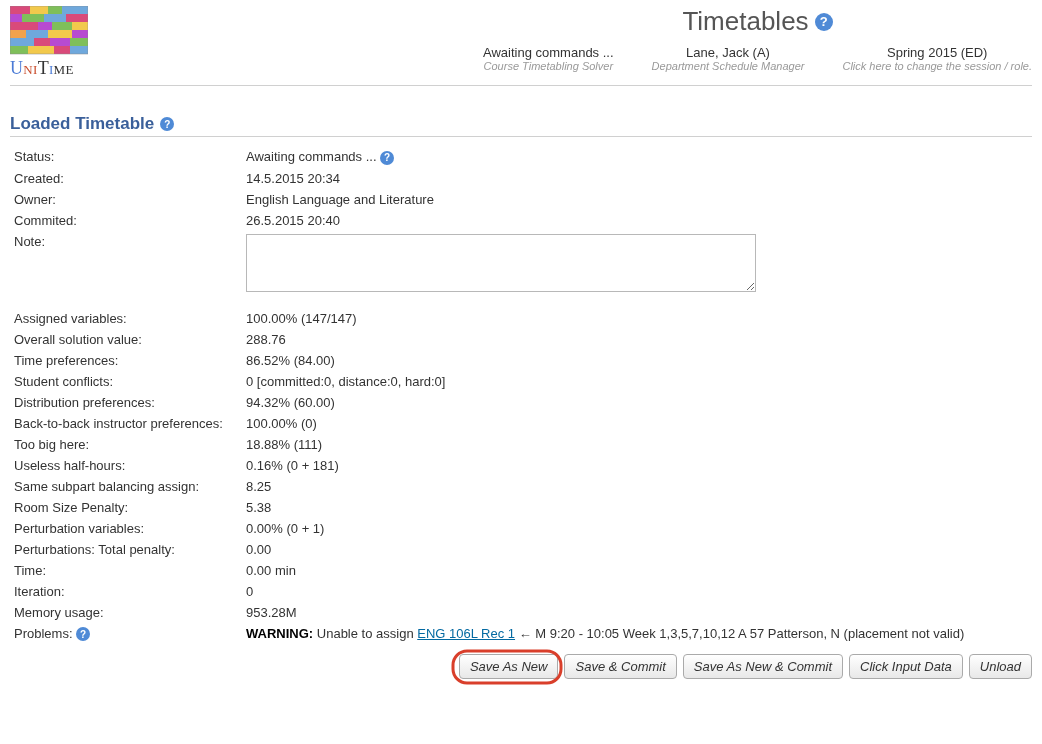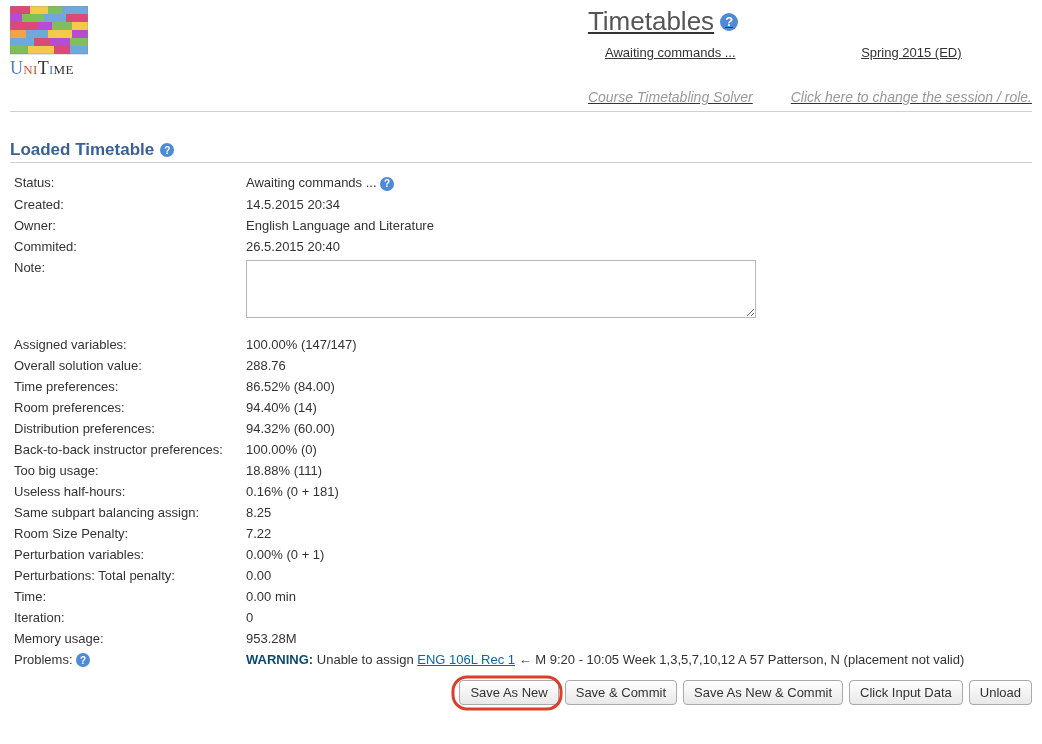--- a/index.html
+++ b/index.html
@@ -17,61 +17,61 @@
     align-items: flex-start;
     justify-content: space-between;
     border-bottom: 1px solid #d0d0d0;
     padding-bottom: 6px;
   }
   .logo-block { display: flex; flex-direction: column; align-items: flex-start; }
   .logo-colorbar { width: 78px; height: 50px; }
   .logo-text { font-size: 18px; margin-top: 2px; letter-spacing: 0.3px; font-family: 'Times New Roman', serif;}
   .logo-text span { font-weight: normal; }
   .lt-u1 { color:#4b7bd6; } .lt-n { color:#c94d2c; } .lt-i { color:#4b7bd6; } .lt-t { color:#333; } .lt-m { color:#333; } .lt-e { color:#333; }
-  .right-top { display:flex; flex-direction:column; align-items:flex-start;text-decoration:underline; }
+  .right-top { display:flex; flex-direction:column; align-items:center; }
   .page-title {
     font-size: 26px; color:#555; font-weight: normal; margin-bottom: 8px;
     display:flex; align-items:center; gap:6px;
   }
   .help-circle {
     width:18px; height:18px; border-radius:50%; background:#4f8ad6; color:#fff;
     display:inline-flex; align-items:center; justify-content:center;
     font-size:13px; font-weight:bold;
   }
   .session-strip { display:flex; gap:38px; }
   .session-item { text-align:center; font-size:13px; }
   .session-item .line1 { color:#333; }
-  .session-item .line2 { color:#999; font-style:italic; font-size:14px;margin-top:29px; }
+  .session-item .line2 { color:#999; font-style:italic; font-size:11px; }
   .section-header {
     font-size:17px; color:#3a5f9a; font-weight:bold; margin-top:28px;
     border-bottom:1px solid #d0d0d0; padding-bottom:2px;
     display:flex; align-items:center; gap:6px;
   }
   .help-small {
     width:14px; height:14px; border-radius:50%; background:#4f8ad6; color:#fff;
     display:inline-flex; align-items:center; justify-content:center;
     font-size:10px; font-weight:bold;
   }
   table.props { width:100%; border-collapse:collapse; margin-top:9px; }
   table.props td { padding:3px 4px; vertical-align:top; font-size:13px; color:#333; }
   table.props td.label { width:232px; white-space:nowrap; }
   textarea.note {
     width:510px; height:58px; resize:both; border:1px solid #b8b8b8;
     font-family:inherit; font-size:13px; padding:2px;
   }
   .spacer-row td { height:10px; }
-  .warn { color:#0c4a6e; font-weight:bold; }
+  .warn { color:#000000; font-weight:bold; }
   a.slink { color:#0369a1; text-decoration:underline; }
   .button-row {
     display:flex; justify-content:flex-end; gap:6px; margin-top:10px;
     align-items:center;
   }
   button.btn {
     font-size:13px; padding:4px 10px; background:linear-gradient(#ffffff,#e8e8e8);
-    border:1px solid #aaa; border-radius:4px; color:#333; cursor:pointer;
+    border:1px solid #aaa; border-radius:4px; color:#333; cursor:pointer;font-style:italic;
   }
   .circled {
     position:relative; display:inline-block;
   }
   .circled svg.ring { position:absolute; left:-10px; top:-7px; pointer-events:none; }
 </style>
 </head>
 <body>
 
 <div class="topbar">
@@ -111,20 +111,24 @@
     <div class="page-title">
       <span>Timetables</span>
       <span class="help-circle">?</span>
     </div>
     <div class="session-strip">
       <div class="session-item">
         <div class="line1">Awaiting commands ...</div>
         <div class="line2">Course Timetabling Solver</div>
       </div>
       <div class="session-item">
+        <div class="line1">Lane, Jack (A)</div>
+        <div class="line2">Department Schedule Manager</div>
+      </div>
+      <div class="session-item">
         <div class="line1">Spring 2015 (ED)</div>
         <div class="line2">Click here to change the session / role.</div>
       </div>
     </div>
   </div>
 </div>
 
 <div class="section-header">
   <span>Loaded Timetable</span>
   <span class="help-small">?</span>
@@ -162,46 +166,46 @@
       </tr>
   <tr>
         <td class="label">Overall solution value:</td>
       <td>288.76</td>
       </tr>
   <tr>
         <td class="label">Time preferences:</td>
       <td>86.52% (84.00)</td>
       </tr>
   <tr>
-        <td class="label">Room preferences:</td>
-      <td>94.40% (14)</td>
+        <td class="label">Student conflicts:</td>
+      <td>0 [committed:0, distance:0, hard:0]</td>
       </tr>
   <tr>
         <td class="label">Distribution preferences:</td>
       <td>94.32% (60.00)</td>
       </tr>
   <tr>
         <td class="label">Back-to-back instructor preferences:</td>
       <td>100.00% (0)</td>
       </tr>
   <tr>
-        <td class="label">Too big usage:</td>
+        <td class="label">Too big here:</td>
       <td>18.88% (111)</td>
       </tr>
   <tr>
         <td class="label">Useless half-hours:</td>
       <td>0.16% (0 + 181)</td>
       </tr>
   <tr>
         <td class="label">Same subpart balancing assign:</td>
       <td>8.25</td>
       </tr>
   <tr>
         <td class="label">Room Size Penalty:</td>
-      <td>7.22</td>
+      <td>5.38</td>
       </tr>
   <tr>
         <td class="label">Perturbation variables:</td>
       <td>0.00% (0 + 1)</td>
       </tr>
   <tr>
         <td class="label">Perturbations: Total penalty:</td>
       <td>0.00</td>
       </tr>
   <tr>

